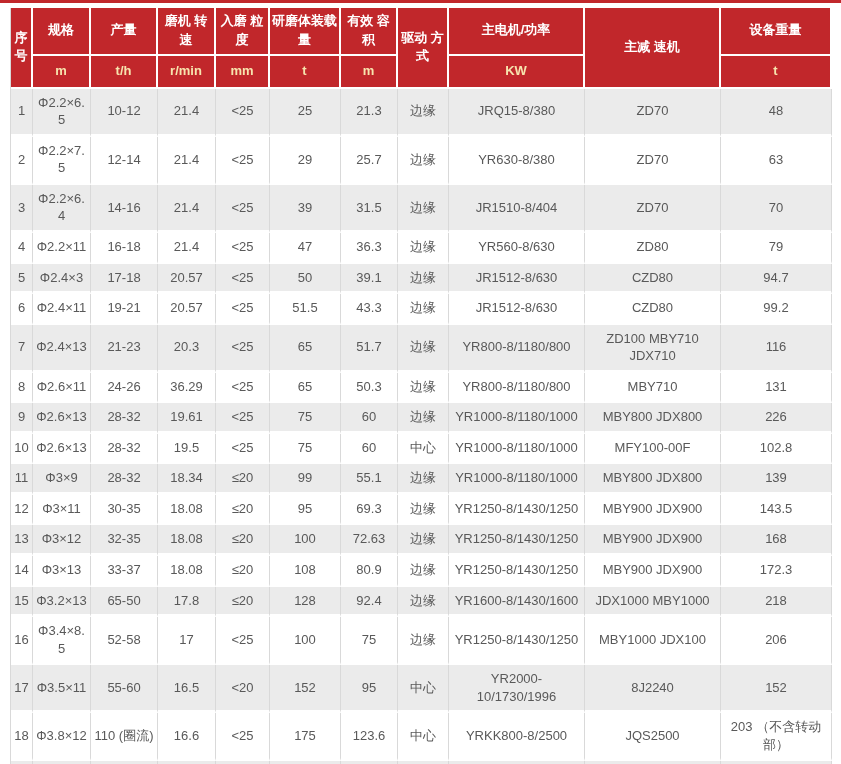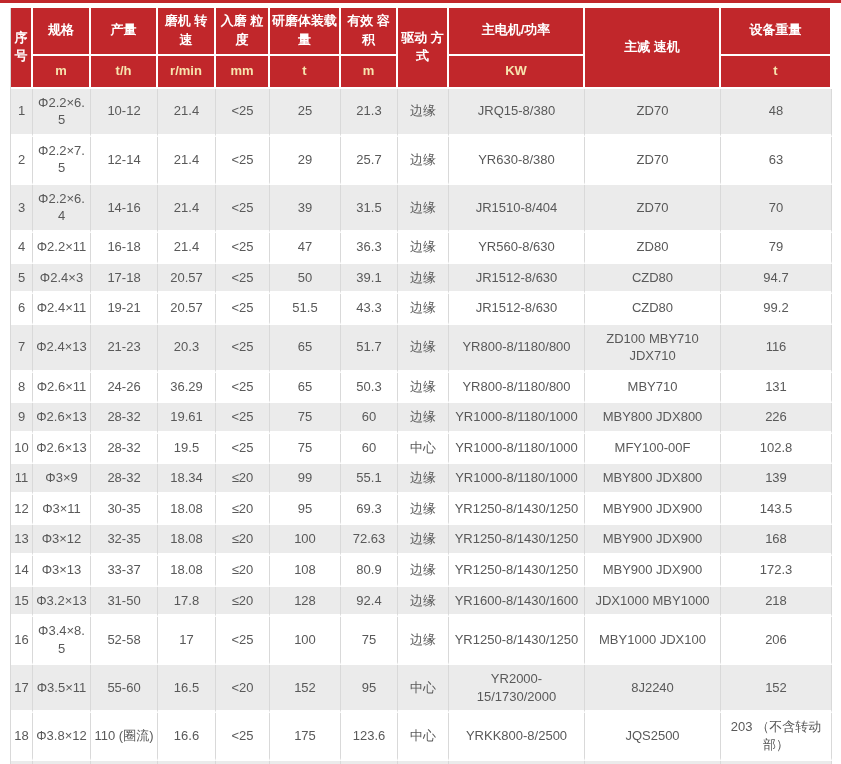--- a/index.html
+++ b/index.html
@@ -271,21 +271,21 @@
     <td>108</td>
     <td>80.9</td>
     <td>边缘</td>
     <td>YR1250-8/1430/1250</td>
     <td>MBY900 JDX900</td>
     <td>172.3</td>
   </tr>
         <tr>
     <td>15</td>
     <td>Φ3.2×13</td>
-    <td>31-50</td>
+    <td>65-50</td>
     <td>17.8</td>
     <td>≤20</td>
     <td>128</td>
     <td>92.4</td>
     <td>边缘</td>
     <td>YR1600-8/1430/1600</td>
     <td>JDX1000 MBY1000</td>
     <td>218</td>
   </tr>
         <tr>
@@ -303,21 +303,21 @@
   </tr>
         <tr>
     <td>17</td>
     <td>Φ3.5×11</td>
     <td>55-60</td>
     <td>16.5</td>
     <td>&lt;20</td>
     <td>152</td>
     <td>95</td>
     <td>中心</td>
-    <td>YR2000- 15/1730/2000</td>
+    <td>YR2000- 10/1730/1996</td>
     <td>8J2240</td>
     <td>152</td>
   </tr>
         <tr>
     <td>18</td>
     <td>Φ3.8×12</td>
     <td>110 (圈流)</td>
     <td>16.6</td>
     <td>&lt;25</td>
     <td>175</td>

